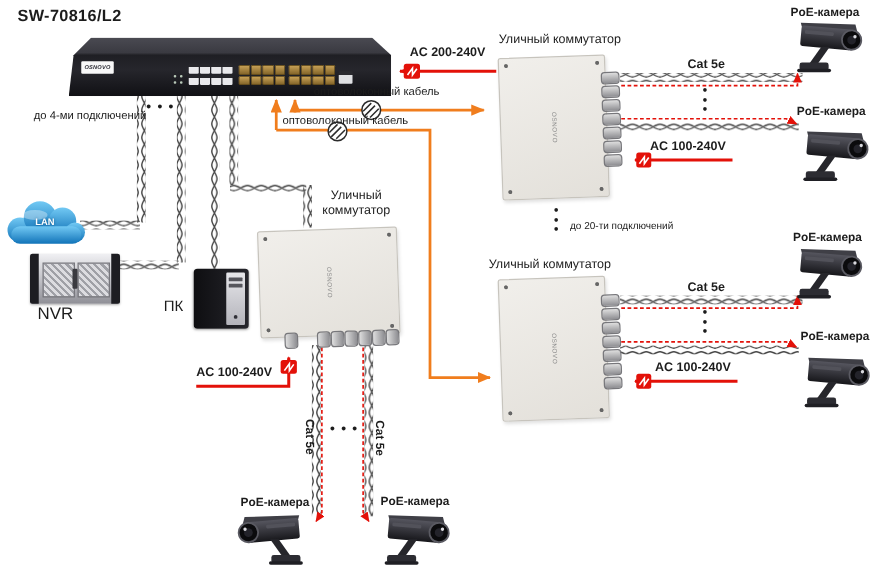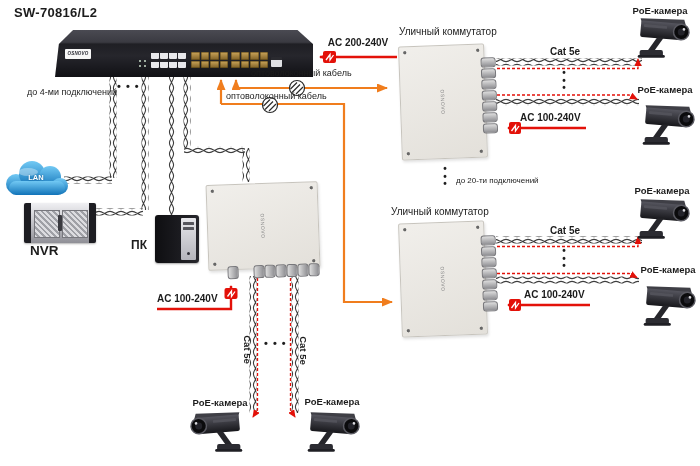--- a/index.html
+++ b/index.html
@@ -1,21 +1,21 @@
 <!DOCTYPE html>
 <html><head>
 <meta charset="utf-8">
 <style>
   html,body{margin:0;padding:0;background:#fff;}
   .stage{position:relative;width:700px;height:466px;background:#fff;overflow:hidden;
          font-family:"Liberation Sans",sans-serif;color:#1c1c1c;}
   .wires{position:absolute;left:0;top:0;z-index:1;}
   
   .lbl{position:absolute;white-space:nowrap;z-index:6;color:#1c1c1c;}
-  .b{font-weight:bold;}
+  .b{font-weight:normal;}
   .pre{white-space:pre-line;}
   .t-title{font-size:13px;font-weight:bold;letter-spacing:.3px;}
   .t-box{font-size:10px;font-weight:normal;}
   .t-cat{font-size:10px;font-weight:bold;}
   .t-poe{font-size:9.5px;font-weight:bold;width:64px;text-align:center;}
   .t-ac{font-size:10px;font-weight:bold;}
   .t-s9{font-size:9px;}
   .t-s8{font-size:8px;}
   .t-dots{font-size:11px;font-weight:bold;letter-spacing:1px;}
   .t-vdots{font-size:10px;font-weight:bold;line-height:7.5px;white-space:pre-line;text-align:center;width:8px;}
@@ -297,20 +297,22 @@
       <div class="scr" style="right:4px;bottom:4px;"></div>
     <div class="sticker">OSNOVO</div>
     <div class="gl-b" style="left:18px;"></div>
     <div class="gl-b" style="left:44px;"></div>
     <div class="gl-b" style="left:55px;"></div>
     <div class="gl-b" style="left:66px;"></div>
     <div class="gl-b" style="left:77px;"></div>
     <div class="gl-b" style="left:88px;"></div>
     <div class="gl-b" style="left:99px;"></div>
   </div>
+  <div class="lbl t-box pre" style="left:250px;top:151px;width:70px;text-align:center;line-height:12px;">Уличный
+коммутатор</div>
   <div class="lbl t-ac" style="left:157px;top:293px;">AC 100-240V</div>
   <div class="lbl t-vcat" style="left:227px;top:344px;">Cat 5e</div>
   <div class="lbl t-vcat" style="left:283px;top:345px;">Cat 5e</div>
   <div class="lbl t-dots" style="left:264px;top:337px;">• • •</div>
   <div class="lbl t-poe" style="left:188px;top:397px;">PoE-камера</div>
   <div class="lbl t-poe" style="left:300px;top:396px;">PoE-камера</div>
   <svg class="cam flip" style="left:188px;top:407px;" viewBox="0 0 66 48">
       <use href="#cam"></use>
     </svg>
   <svg class="cam" style="left:298px;top:407px;" viewBox="0 0 66 48">

